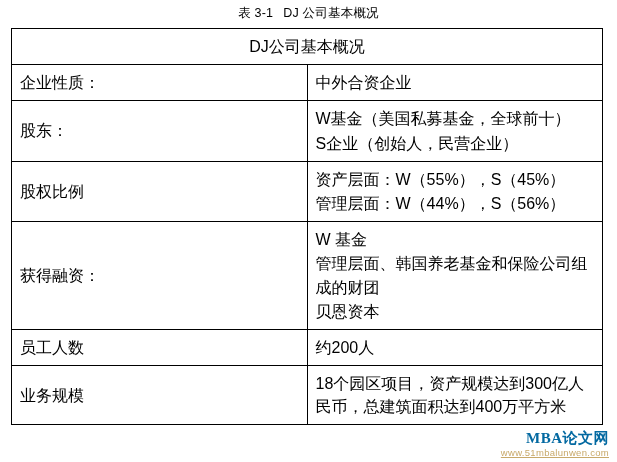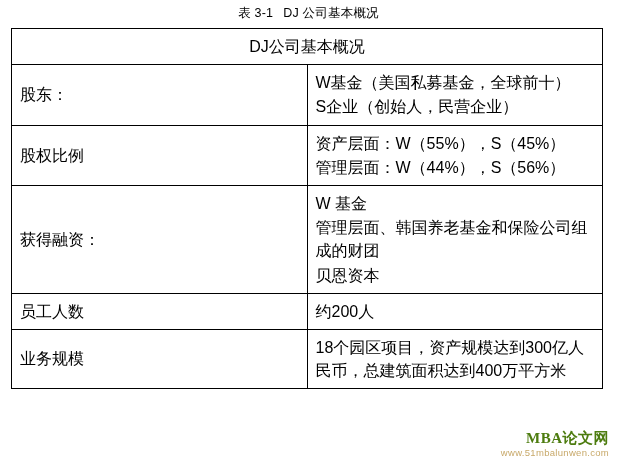--- a/index.html
+++ b/index.html
@@ -60,47 +60,54 @@
     position: absolute;
     right: 8px;
     bottom: 4px;
     text-align: right;
     line-height: 1.05;
   }
   .wm-main {
     font-family: "Liberation Serif", serif;
     font-size: 15px;
     font-weight: bold;
-    color: #4d7c0f;
+    color: #0369a1;
     letter-spacing: 0.5px;
   }
   .wm-sub {
     font-family: "Liberation Sans", sans-serif;
     font-size: 9.5px;
     color: #c8a96a;
     letter-spacing: 0.3px;
     margin-top: 1px;
+    text-decoration: underline;
   }
 </style>
 </head>
 <body>
 
 <div class="page">
 
   <div class="caption">
     <span class="cap-num">表 3-1</span><span>DJ 公司基本概况</span>
   </div>
 
   <table class="tbl">
     <tbody>
       <tr>
         <td class="header-cell" colspan="2">DJ公司基本概况</td>
       </tr>
 
 
+      <tr>
+        <td class="label">企业性质：</td>
+        <td>
+          <span class="line">中外合资企业</span>
+        </td>
+      </tr>
 
       <tr>
         <td class="label">股东：</td>
         <td>
           <span class="line">W基金（美国私募基金，全球前十）</span>
           <span class="line">S企业（创始人，民营企业）</span>
         </td>
       </tr>
 
       <tr>

